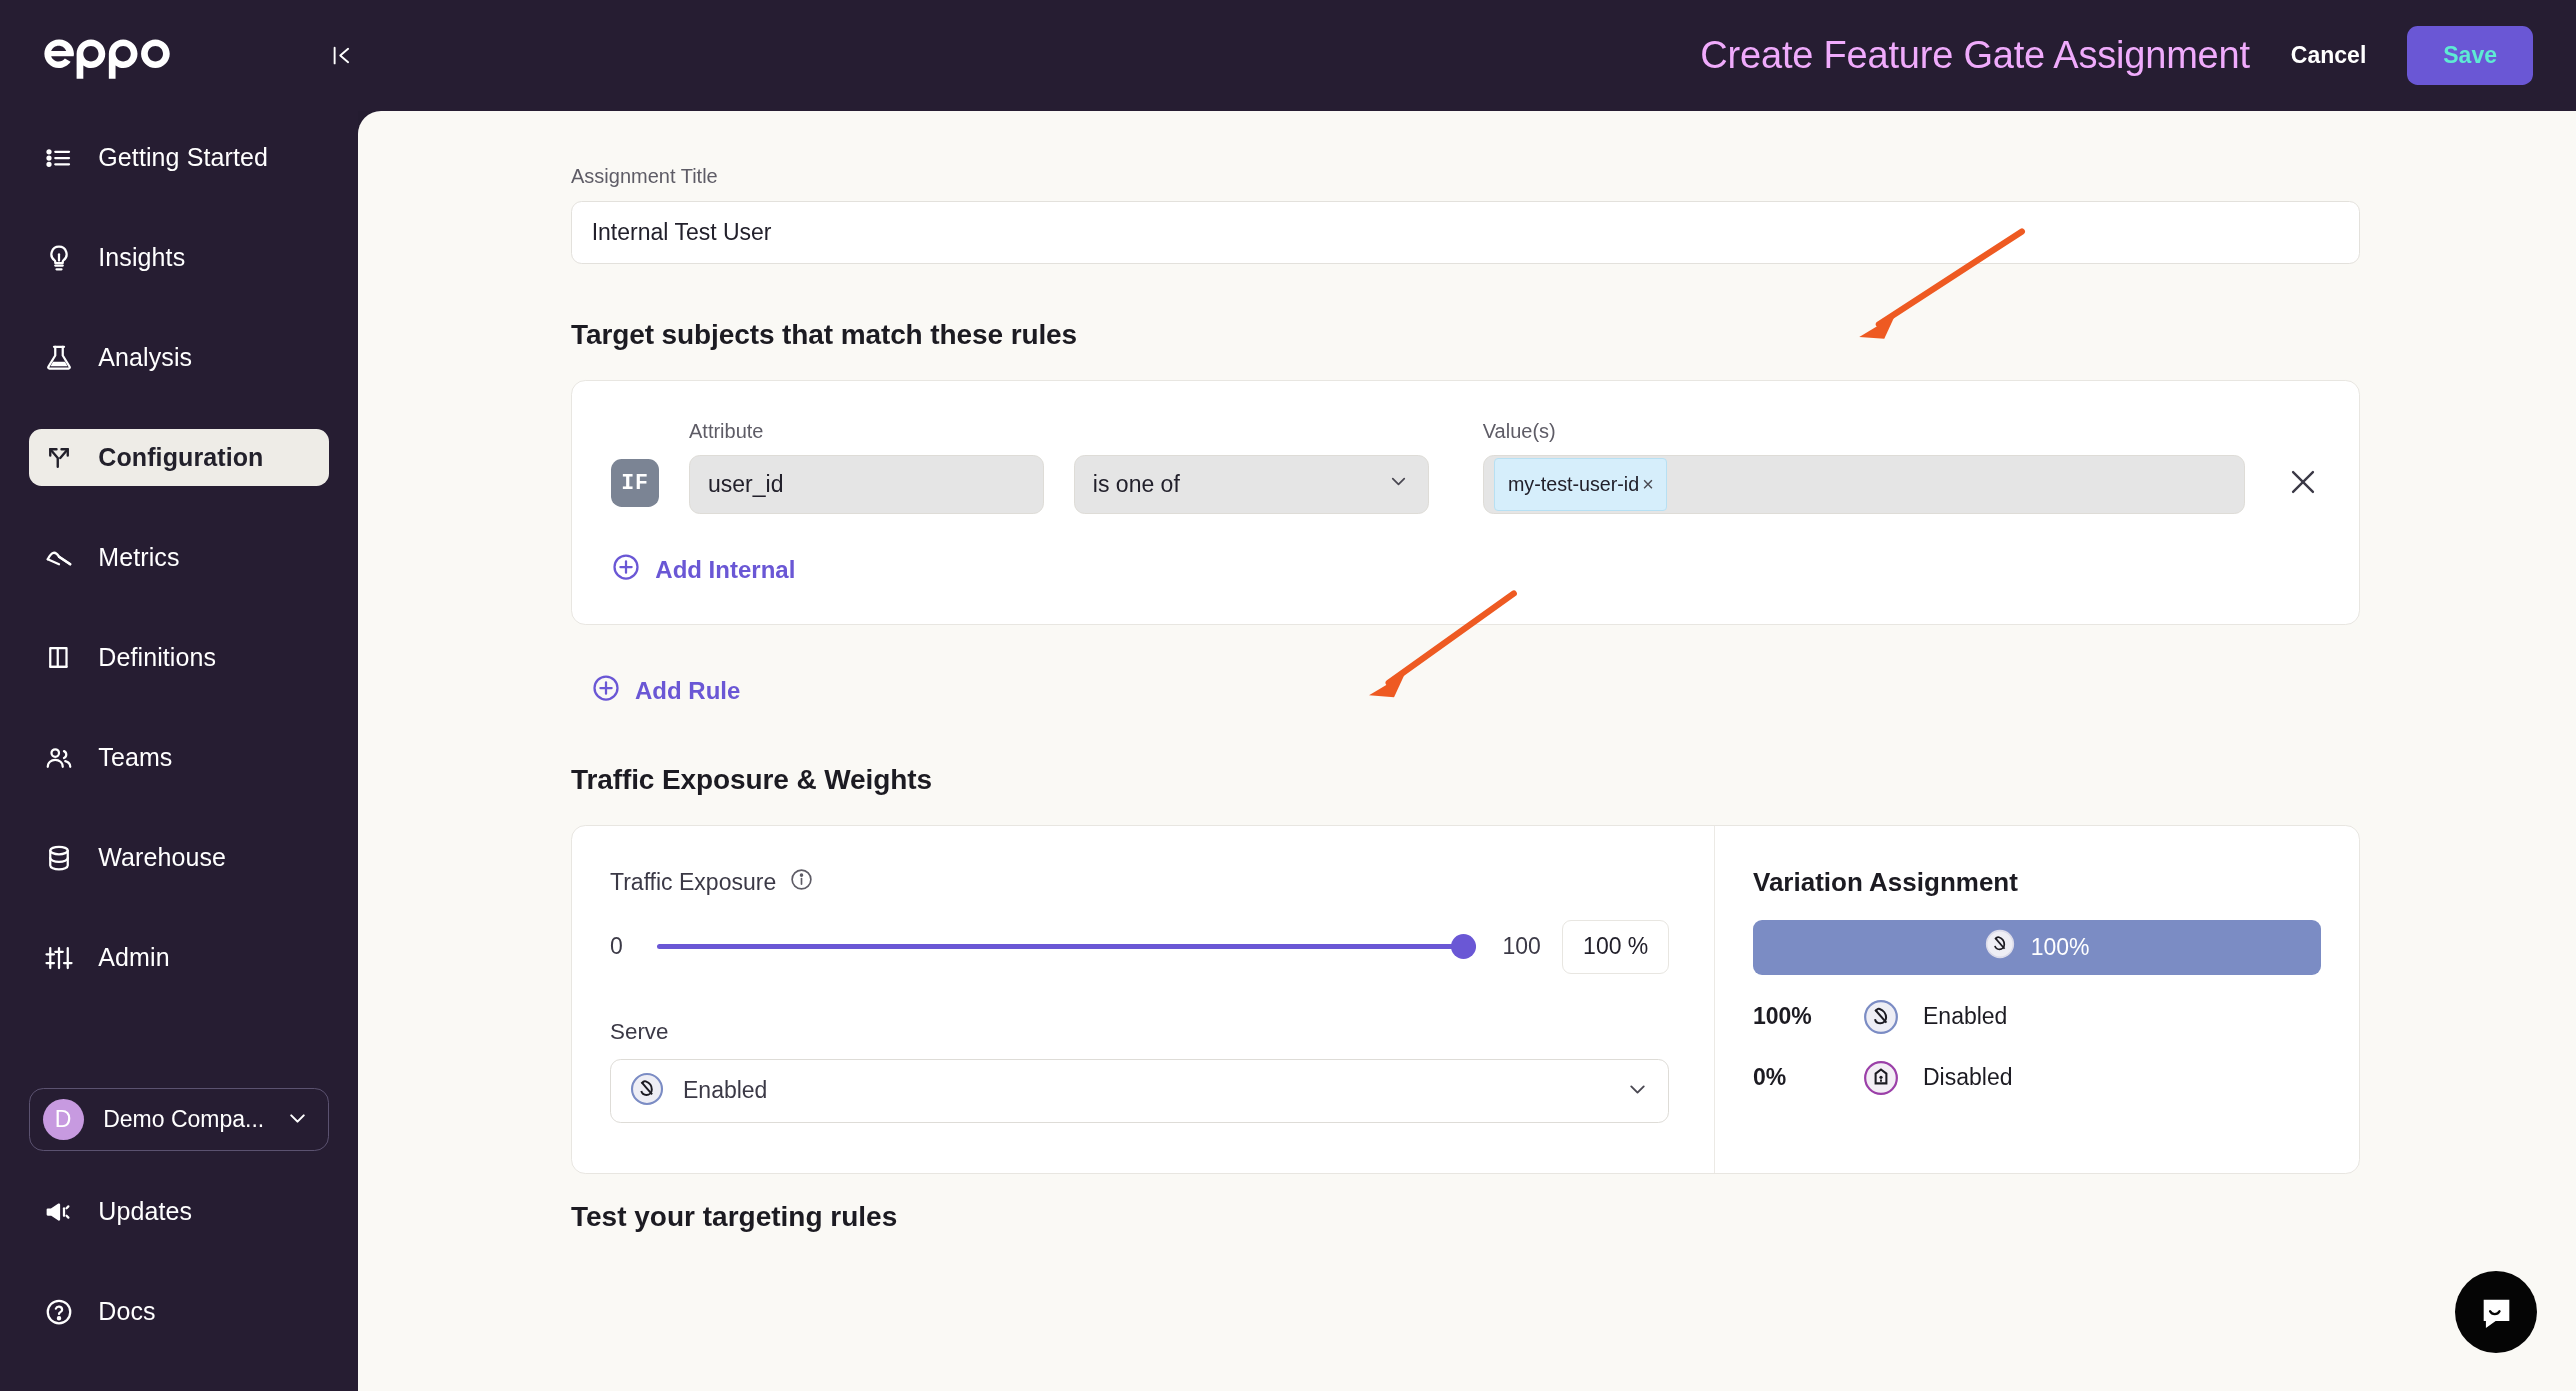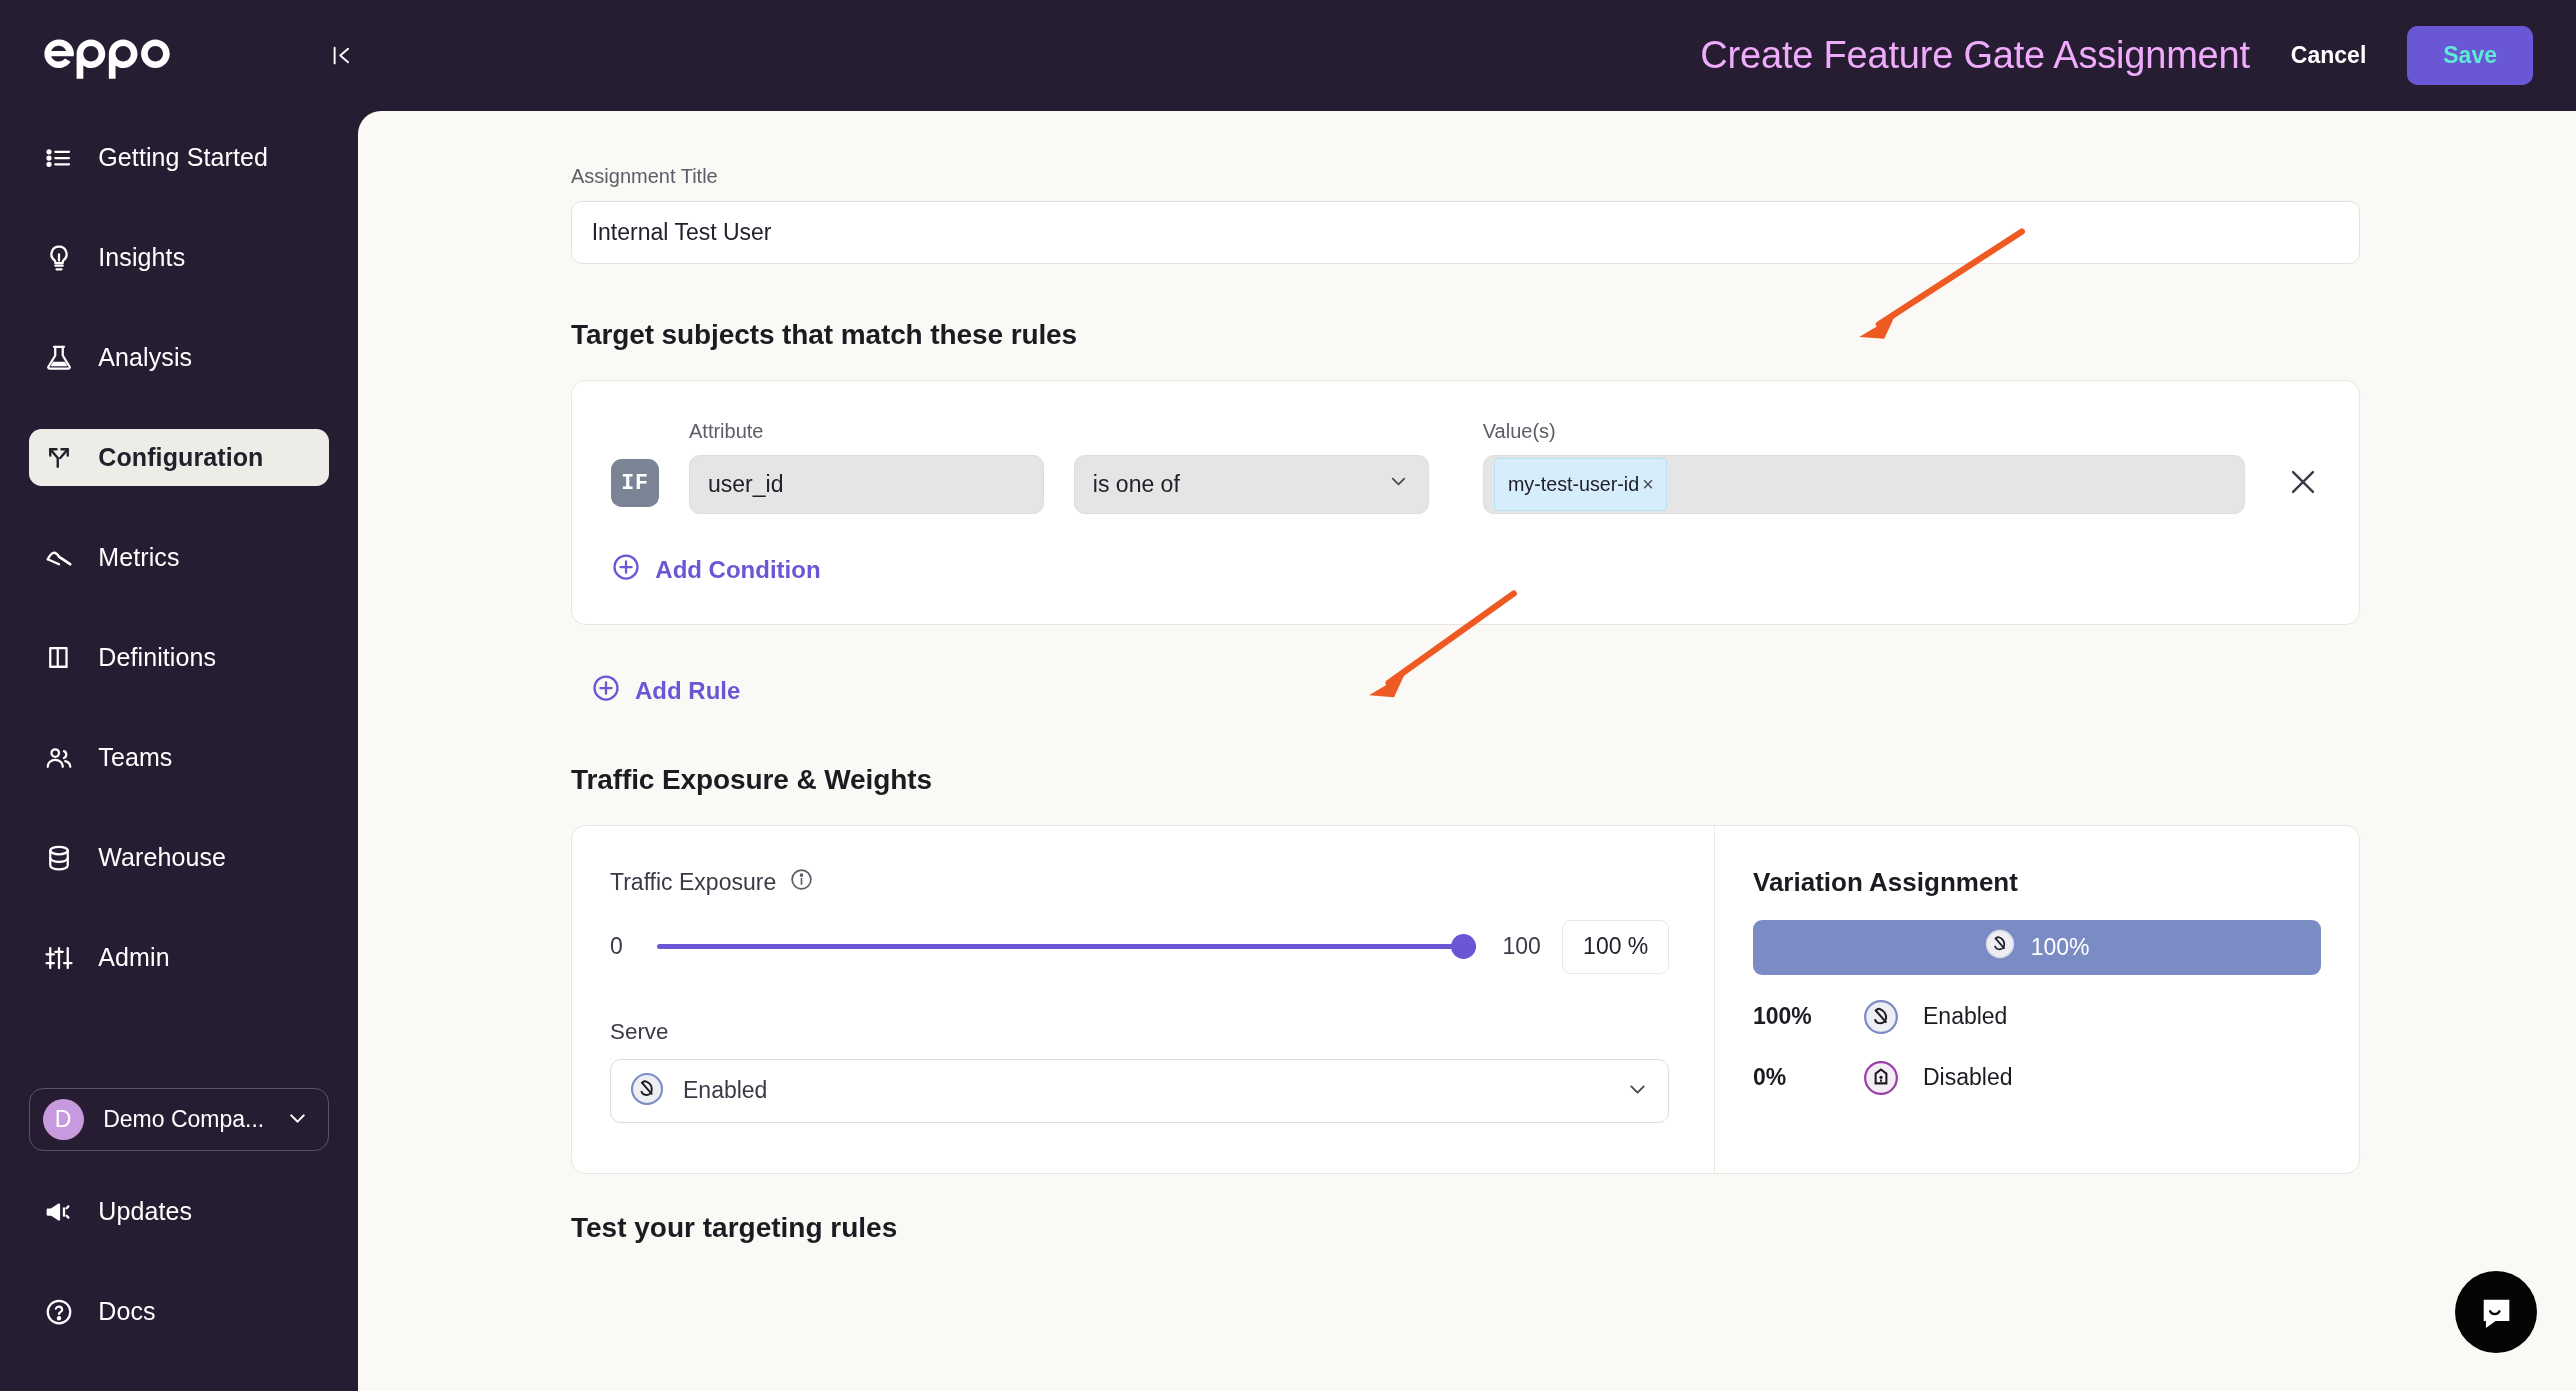--- a/index.html
+++ b/index.html
@@ -180,21 +180,21 @@
     height: 55px; border-radius: 9px; background: #7b8cc4;
     display: flex; align-items: center; justify-content: center; gap: 14.3px;
     color: #ffffff; font-size: 23px;
   }
   .var-row { display: flex; align-items: center; gap: 23px; margin-top: 23px; }
   .var-pct { font-size: 23px; font-weight: 700; color: #1c1b22; width: 86px; }
   .var-name { font-size: 23px; color: #1c1b22; }
 
   .badge-ic { width: 38px; height: 38px; flex: 0 0 38px; }
 
-  .bottom-heading { font-size: 28px; font-weight: 700; color: #1c1b22; margin-top: 38px; }
+  .bottom-heading { font-size: 28px; font-weight: 700; color: #1c1b22; margin-top: 27px; }
 
   
   .arrow { position: absolute; pointer-events: none; }
 
   .chat-bubble {
     position: absolute; right: 39px; bottom: 39px;
     width: 82px; height: 82px; border-radius: 50%;
     background: #050505;
     display: flex; align-items: center; justify-content: center;
     cursor: pointer;
@@ -430,21 +430,21 @@
             </div>
 
             <div class="link-add">
               <span>
                 <svg width="30" height="30" viewBox="0 0 24 24" fill="none" stroke="#6a57d5" stroke-width="1.8" stroke-linecap="round">
                     <circle cx="12" cy="12" r="9.2"></circle>
                     <line x1="12" y1="7.5" x2="12" y2="16.5"></line>
                     <line x1="7.5" y1="12" x2="16.5" y2="12"></line>
                   </svg>
               </span>
-              <span>Add Condition</span>
+              <span>Add Internal</span>
             </div>
           </div>
 
           <div class="link-add rule">
             <span>
               <svg width="30" height="30" viewBox="0 0 24 24" fill="none" stroke="#6a57d5" stroke-width="1.8" stroke-linecap="round">
                   <circle cx="12" cy="12" r="9.2"></circle>
                   <line x1="12" y1="7.5" x2="12" y2="16.5"></line>
                   <line x1="7.5" y1="12" x2="16.5" y2="12"></line>
                 </svg>

